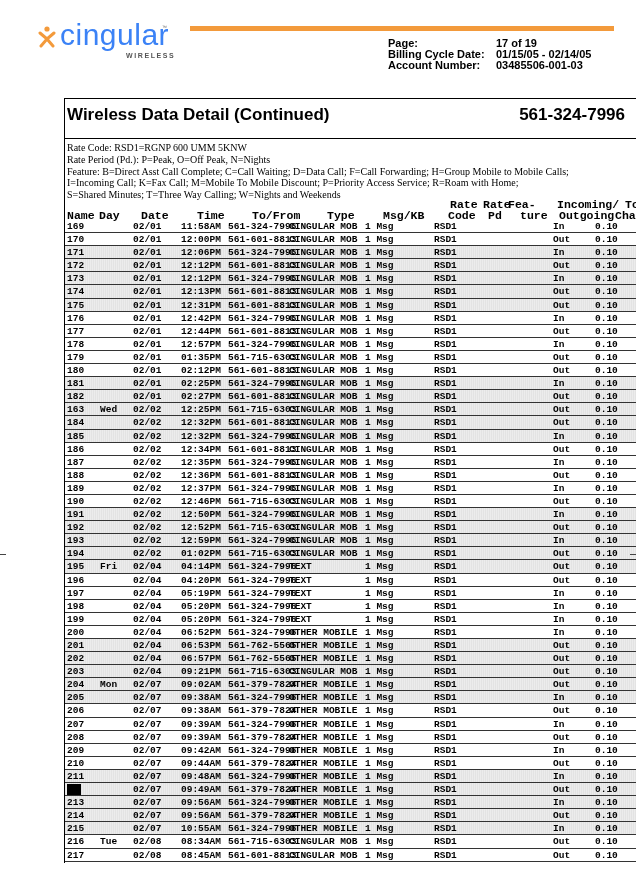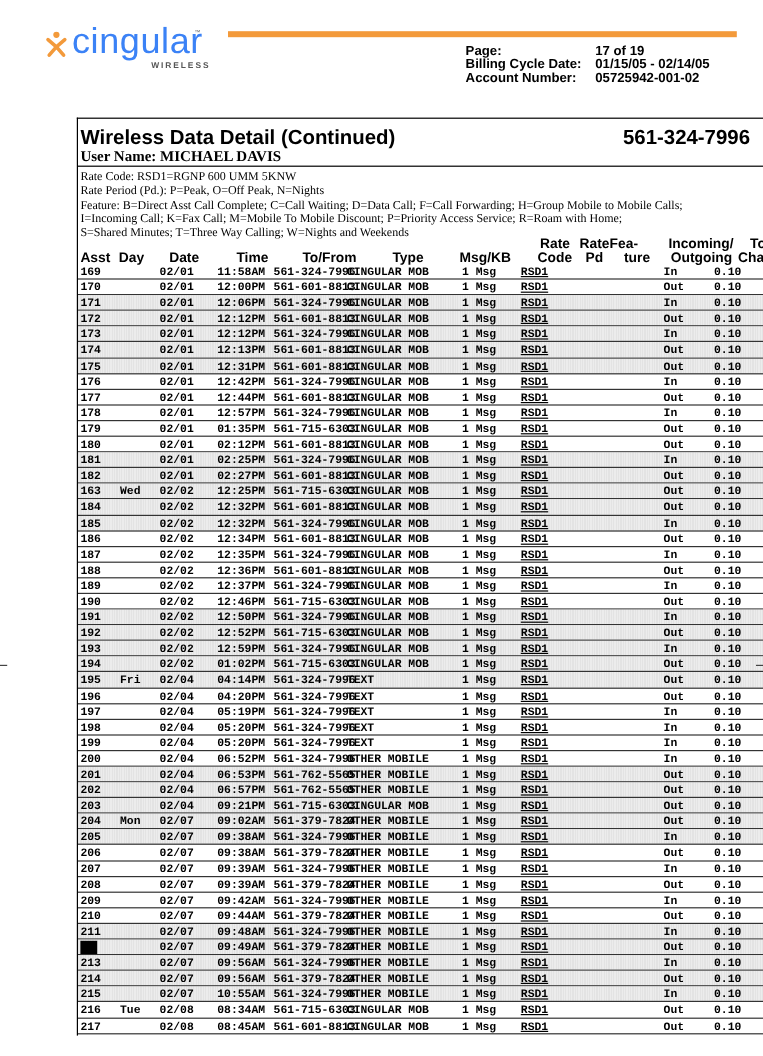--- a/index.html
+++ b/index.html
@@ -13,27 +13,27 @@
   .acct { position:absolute; left:388px; top:38px; font-size:11px; font-weight:bold; line-height:11px; }
   .acct .row { display:flex; }
   .acct .lbl { width:108px; }
   .box { position:absolute; left:25px; top:98px; width:586px; height:764px; border:1px solid #000; border-bottom:none;margin-left:39px; }
   .title-row { position:relative; height:39px; border-bottom:1px solid #000; }
   .title { position:absolute; left:2px; top:6px; font-size:17px; font-weight:bold; }
   .phone { position:absolute; right:26px; top:6px; font-size:17px; font-weight:bold; }
   .user { position:absolute; left:2px; top:24px; font-family:"Liberation Serif", serif; font-size:12.5px; font-weight:bold; }
   .legend { padding:3px 2px 0 2px; font-family:"Liberation Serif", serif; font-size:10px; line-height:11.8px; height:57px; }
   .colhead { position:relative; height:22px; font-size:11.5px; font-weight:bold; }
-  .colhead span { position:absolute; line-height:11px; }
+  .colhead span { position:absolute; line-height:11px;font-family:Liberation Mono, monospace; }
   .rows { position:absolute; left:0; top:121px; width:586px; }
   .r { position:relative; height:12.1px; border-bottom:1px solid #333; font-family:"Liberation Mono", monospace; font-size:9.5px; font-weight:bold; line-height:13px; }
   .r.sh { background-color:#ececec; background-image:repeating-linear-gradient(90deg, rgba(0,0,0,0.04) 0 1px, transparent 1px 2px); }
   .r span { position:absolute; top:0; white-space:pre; }
   .c-item { left:2px; } .c-day { left:35px; } .c-date { left:68px; } .c-time { left:116px; }
-  .c-to { left:163px; } .c-type { left:224px; } .c-msg { left:320px; } .c-rc { left:369px;text-decoration:underline; }
+  .c-to { left:163px; } .c-type { left:224px; } .c-msg { left:300px; } .c-rc { left:369px; }
   .c-io { left:488px;text-align:center; } .c-chg { left:530px; }
   .redact { display:inline-block; width:14px; height:11px; background:#000; vertical-align:top; margin-top:1px; }
   .margin-tick-l { position:absolute; left:0; top:554px; width:6px; height:1px; background:#444; }
   .margin-tick-r { position:absolute; right:0; top:554px; width:6px; height:1px; background:#444; }
 </style>
 </head>
 <body>
 
 <div class="logo">
   <svg class="logo-x" viewBox="0 0 18 22">
@@ -51,39 +51,38 @@
   <div class="row">
       <span class="lbl">Page:</span>
       <span>17 of 19</span>
     </div>
   <div class="row">
       <span class="lbl">Billing Cycle Date:</span>
       <span>01/15/05 - 02/14/05</span>
     </div>
   <div class="row">
       <span class="lbl">Account Number:</span>
-      <span>05725942-001-02</span>
+      <span>03485506-001-03</span>
     </div>
 </div>
 
 <div class="box">
   <div class="title-row">
     <span class="title">Wireless Data Detail (Continued)</span>
     <span class="phone">561-324-7996</span>
-    <span class="user">User Name: MICHAEL DAVIS</span>
   </div>
   <div class="legend">
     <div>Rate Code: RSD1=RGNP 600 UMM 5KNW</div>
     <div>Rate Period (Pd.): P=Peak, O=Off Peak, N=Nights</div>
     <div>Feature: B=Direct Asst Call Complete; C=Call Waiting; D=Data Call; F=Call Forwarding; H=Group Mobile to Mobile Calls;</div>
     <div>I=Incoming Call; K=Fax Call; M=Mobile To Mobile Discount; P=Priority Access Service; R=Roam with Home;</div>
     <div>S=Shared Minutes;  T=Three Way Calling; W=Nights and Weekends</div>
   </div>
   <div class="colhead">
-    <span style="left:2px;top:11px">Asst</span>
+    <span style="left:2px;top:11px">Name</span>
     <span style="left:34px;top:11px">Day</span>
     <span style="left:76px;top:11px">Date</span>
     <span style="left:132px;top:11px">Time</span>
     <span style="left:187px;top:11px">To/From</span>
     <span style="left:262px;top:11px">Type</span>
     <span style="left:318px;top:11px">Msg/KB</span>
     <span style="left:385px;top:0">Rate</span>
     <span style="left:383px;top:11px">Code</span>
     <span style="left:418px;top:0">Rate</span>
     <span style="left:423px;top:11px">Pd</span>

